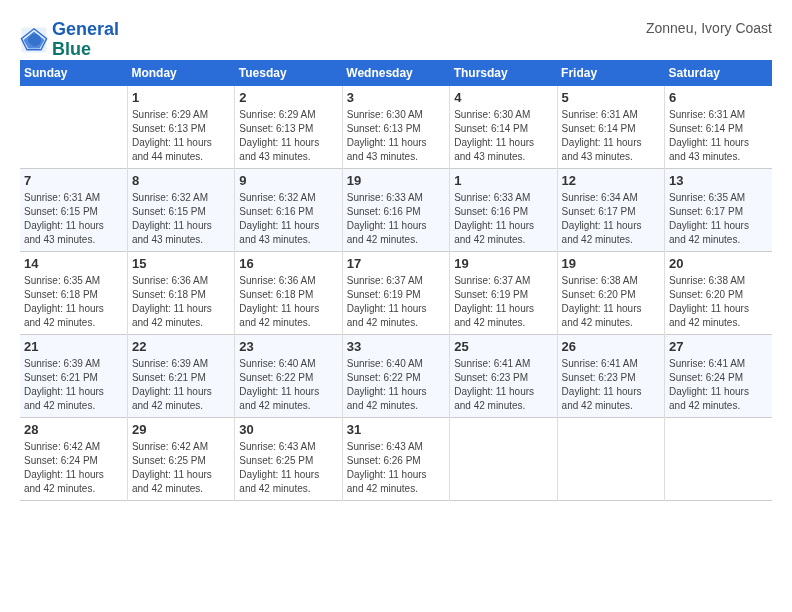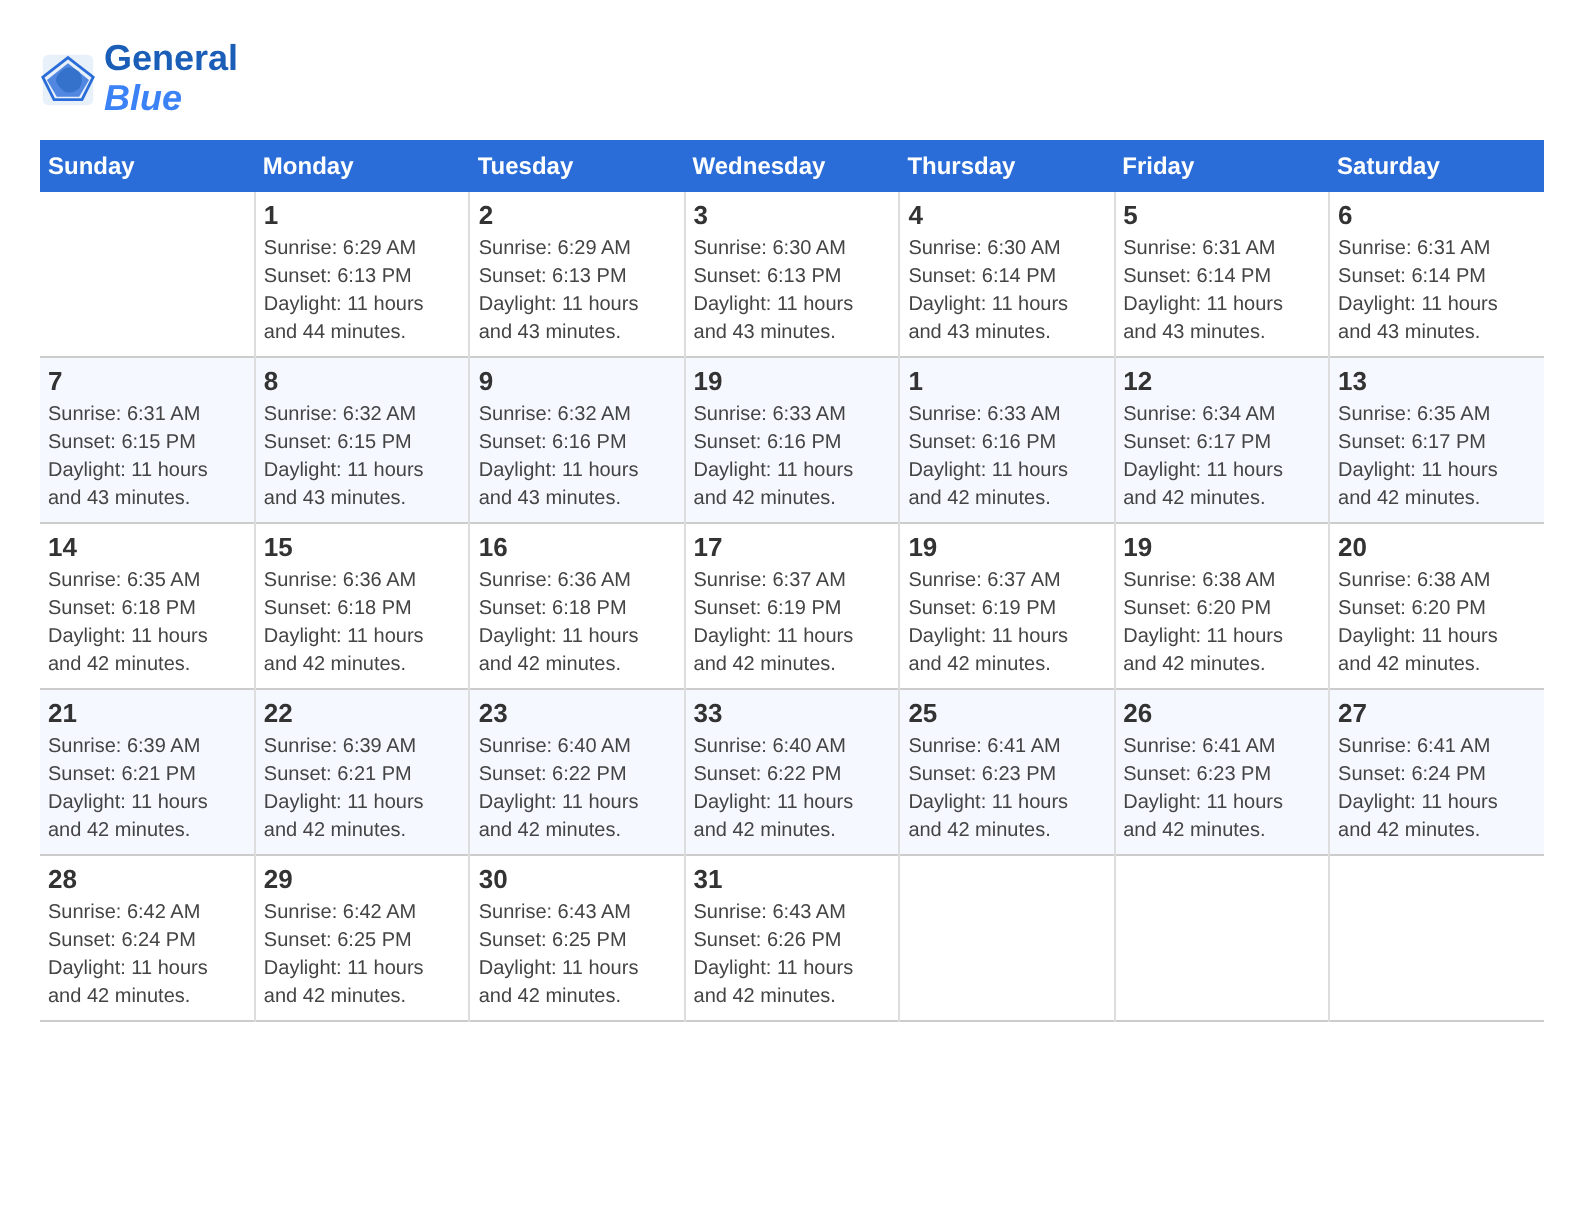--- a/index.html
+++ b/index.html
@@ -7,21 +7,20 @@
       font-family: Arial, sans-serif;
       background: #fff;
       width: 792px;
       min-height: 612px;
       padding: 20px;
     }
     .header {
       display: flex;
       justify-content: space-between;
       align-items: flex-start;
-      margin-bottom: 10px;
     }
     .logo {
       display: flex;
       align-items: center;
     }
     .logo-text {
       font-size: 18px;
       font-weight: bold;
       color: #333;
       line-height: 1.1;
@@ -101,24 +100,25 @@
 <div class="header">
   <div class="logo">
     <svg class="logo-icon" viewBox="0 0 40 40">
       <rect x="2" y="2" width="36" height="36" rx="4" fill="#e8f0fa"></rect>
       <polygon points="20,8 35,20 28,32 12,32 5,20" fill="#2a6dd9" opacity="0.8"></polygon>
       <polygon points="20,4 38,18 30,34 10,34 2,18" fill="none" stroke="#2a6dd9" stroke-width="2"></polygon>
       <path d="M15,14 Q20,8 28,14 Q32,20 28,26 Q20,32 15,26 Q8,20 15,14Z" fill="#1a5eb8" opacity="0.5"></path>
     </svg>
     <div class="logo-text">
       <div><span>General</span></div>
-      <div style="color:#3b82f6;font-style:italic;">Blue</div>
+      <div style="color:#0f766e;">Blue</div>
     </div>
   </div>
   <div class="title-section">
+    <div class="location">Zonneu, Ivory Coast</div>
   </div>
 </div>
 
 <table>
   <thead>
     <tr>
     <th>Sunday</th>
         <th>Monday</th>
         <th>Tuesday</th>
         <th>Wednesday</th>

